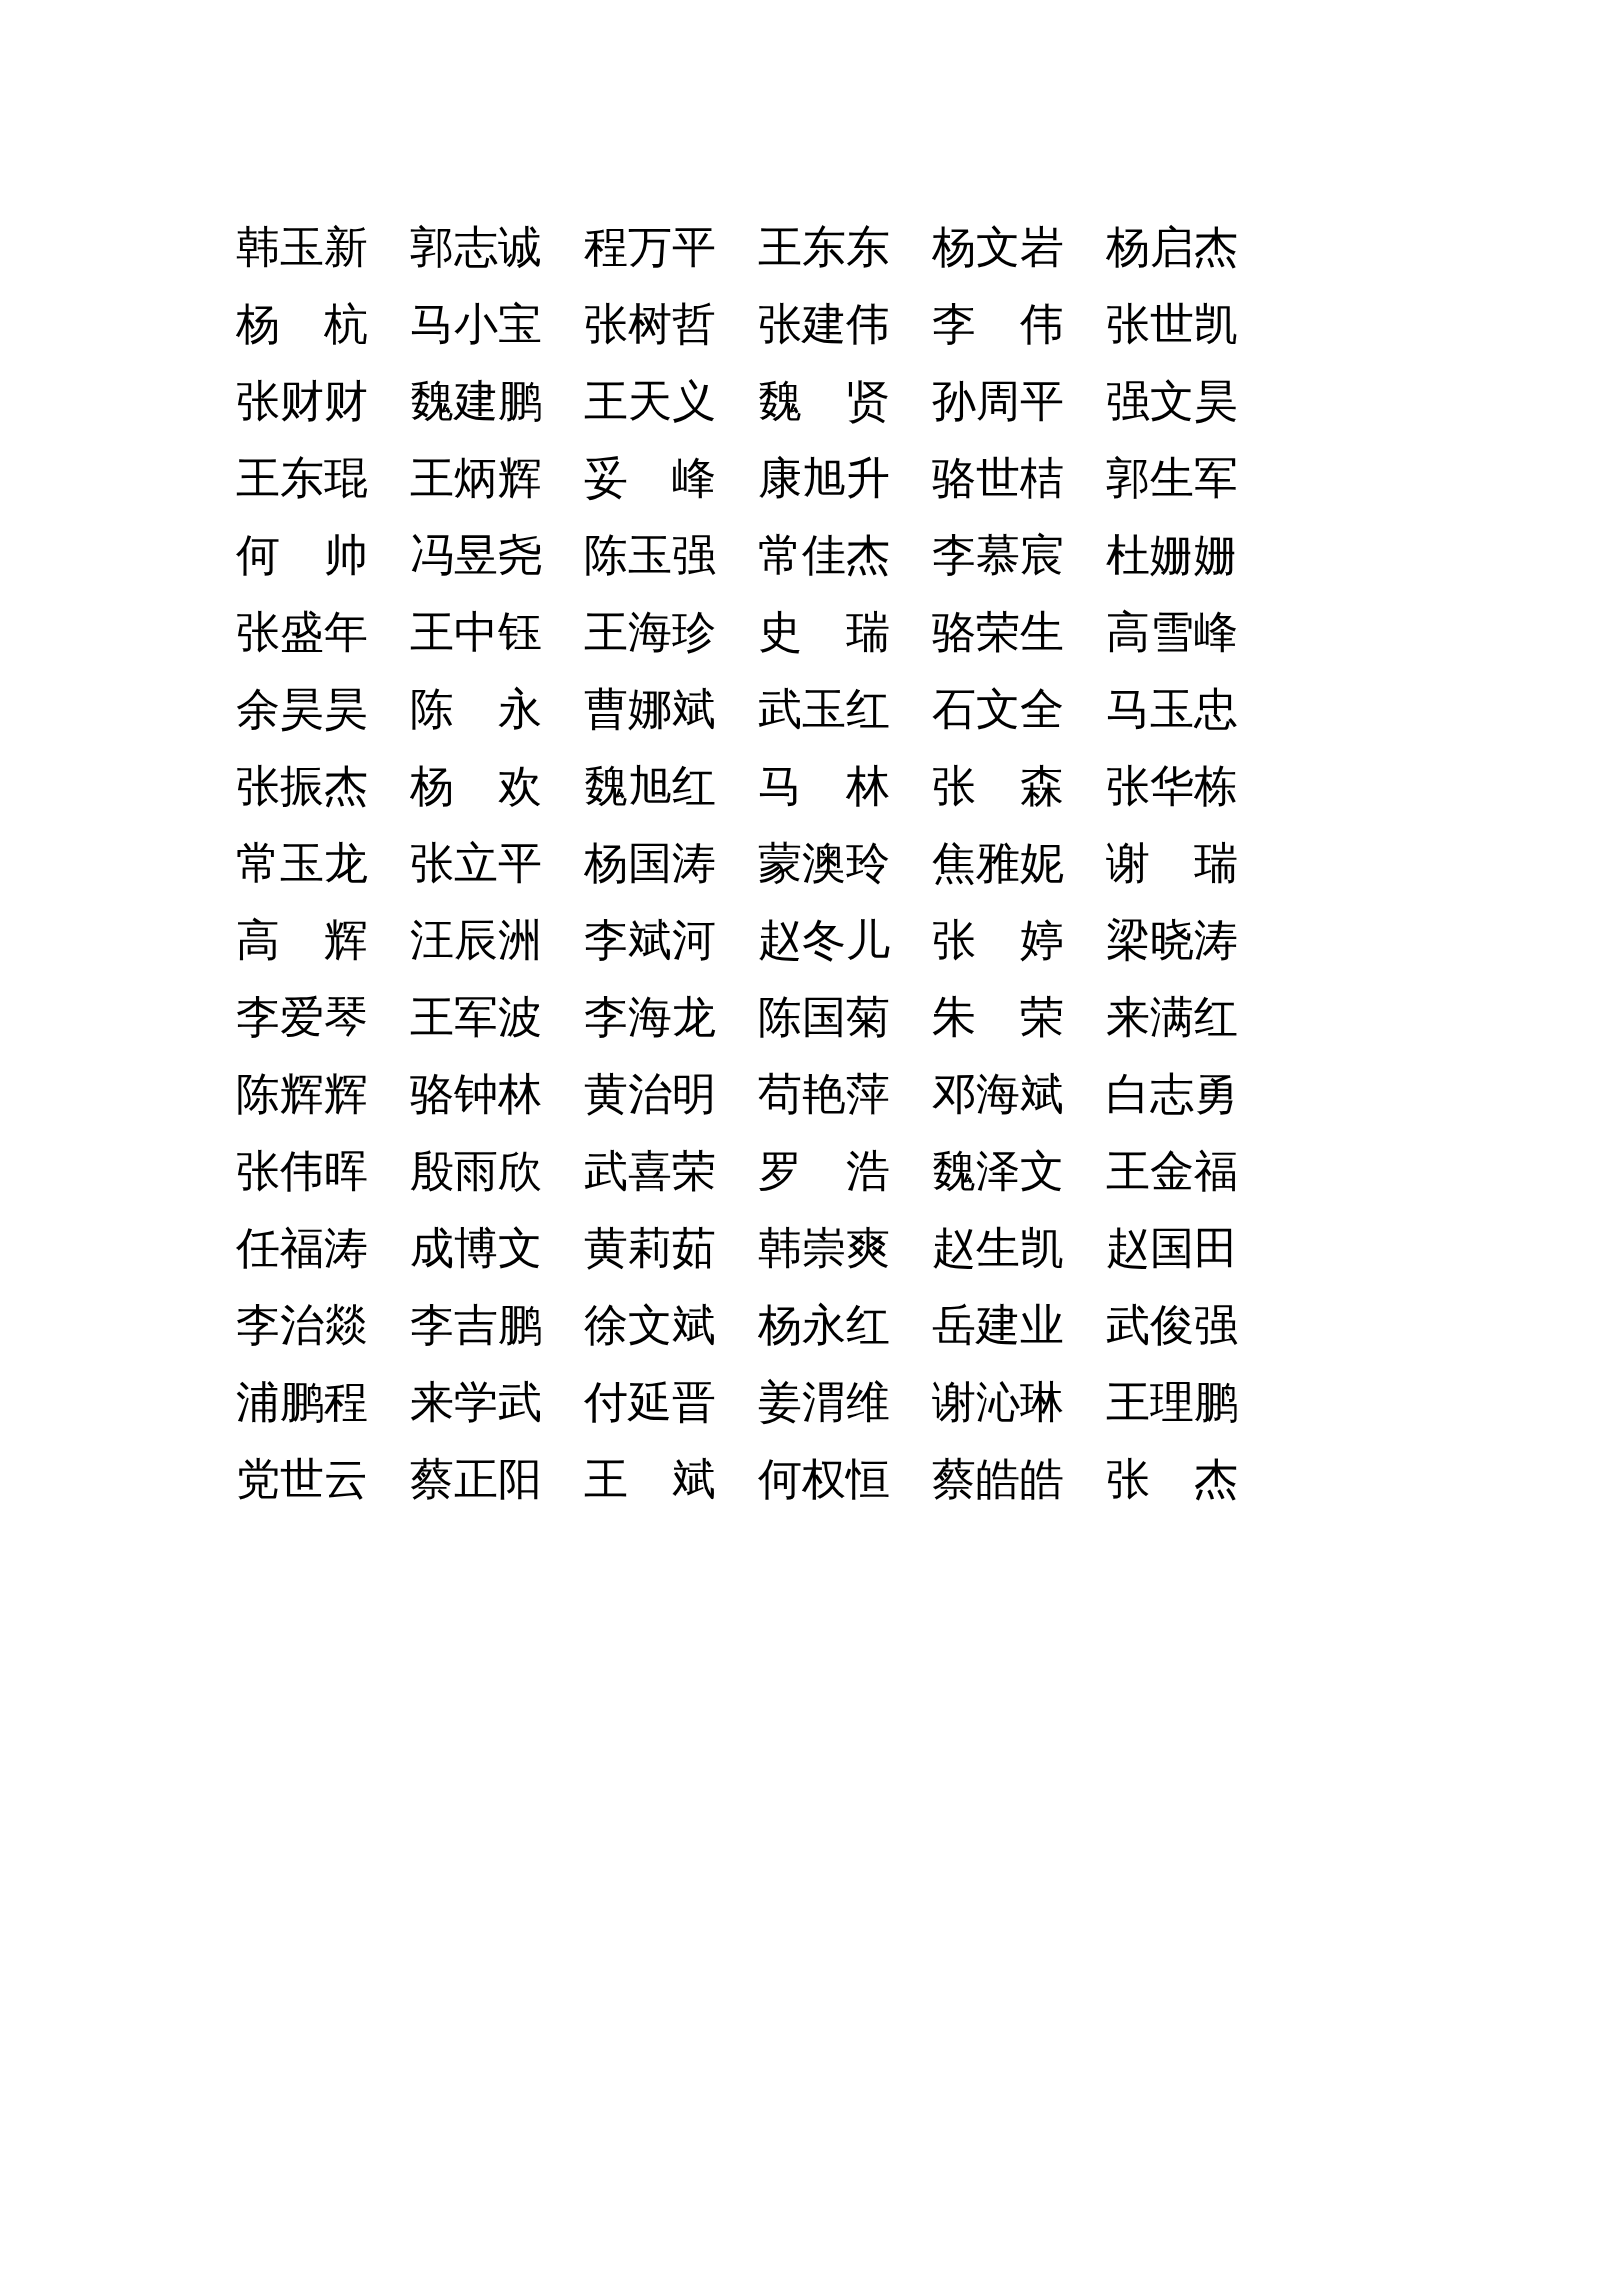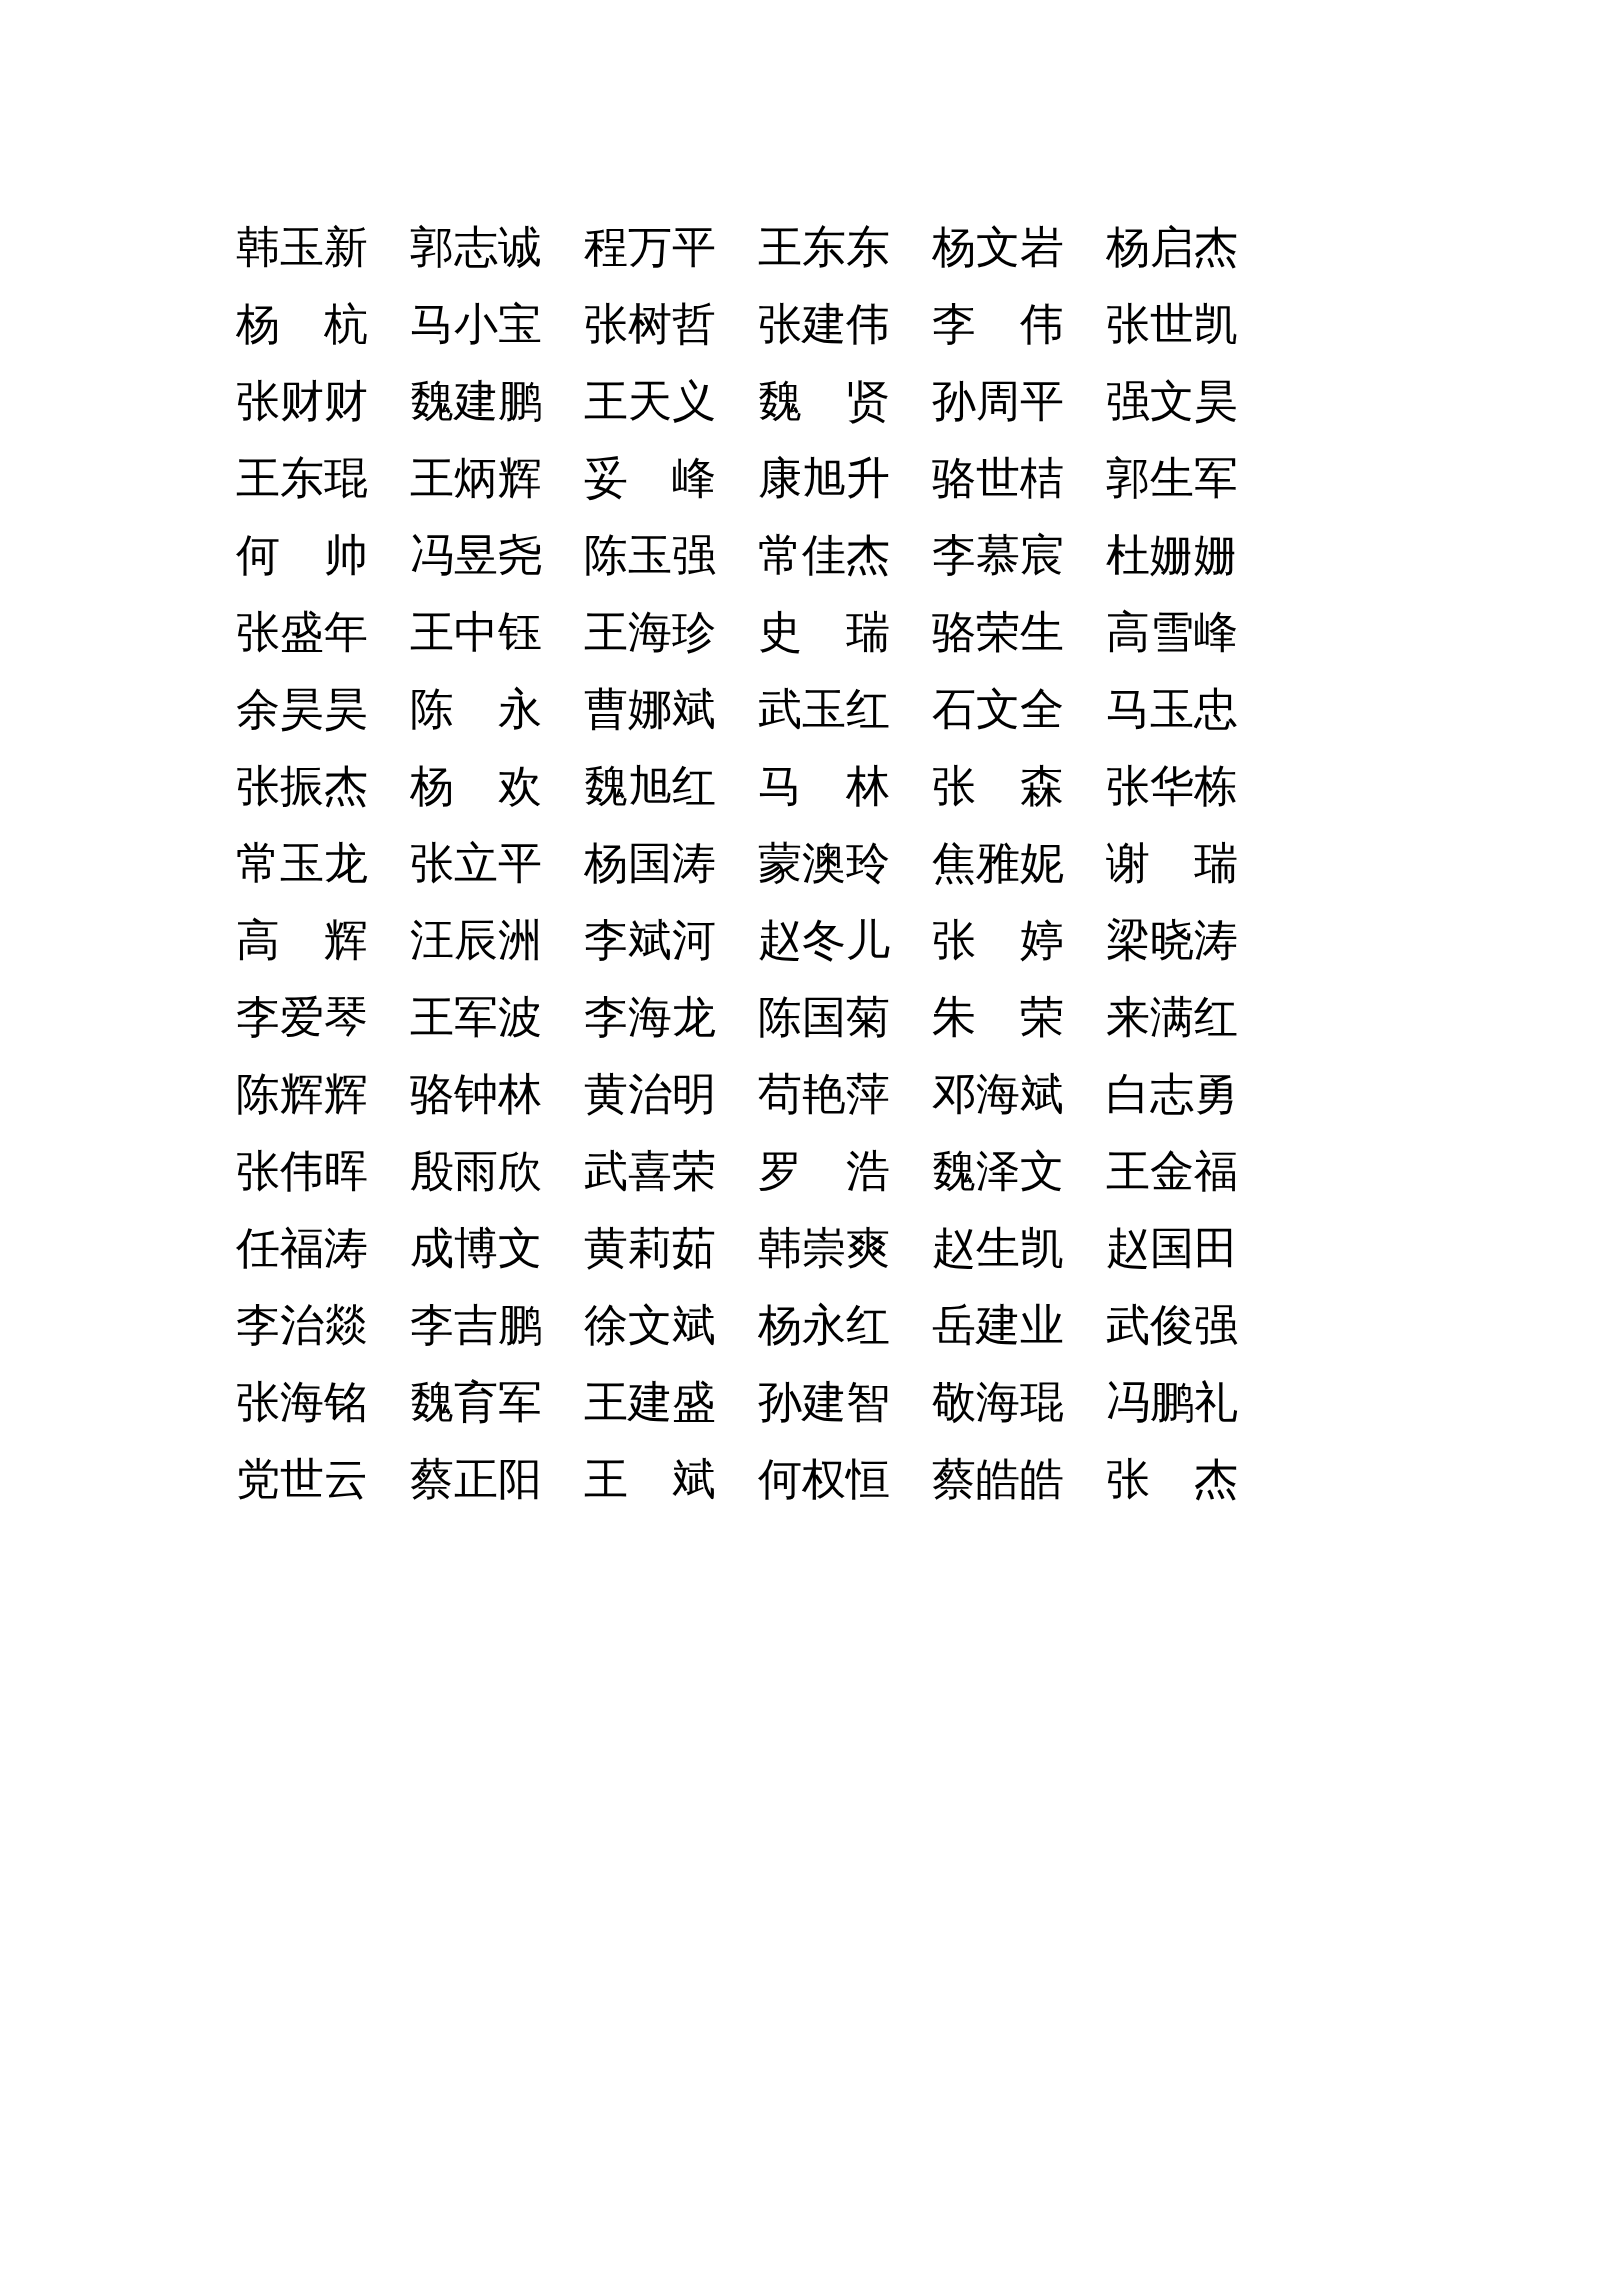--- a/index.html
+++ b/index.html
@@ -53,17 +53,17 @@
       <div class="row"><span class="cell">张盛年</span><span class="cell">王中钰</span><span class="cell">王海珍</span><span class="cell">史　瑞</span><span class="cell">骆荣生</span><span class="cell">高雪峰</span></div>
       <div class="row"><span class="cell">余昊昊</span><span class="cell">陈　永</span><span class="cell">曹娜斌</span><span class="cell">武玉红</span><span class="cell">石文全</span><span class="cell">马玉忠</span></div>
       <div class="row"><span class="cell">张振杰</span><span class="cell">杨　欢</span><span class="cell">魏旭红</span><span class="cell">马　林</span><span class="cell">张　森</span><span class="cell">张华栋</span></div>
       <div class="row"><span class="cell">常玉龙</span><span class="cell">张立平</span><span class="cell">杨国涛</span><span class="cell">蒙澳玲</span><span class="cell">焦雅妮</span><span class="cell">谢　瑞</span></div>
       <div class="row"><span class="cell">高　辉</span><span class="cell">汪辰洲</span><span class="cell">李斌河</span><span class="cell">赵冬儿</span><span class="cell">张　婷</span><span class="cell">梁晓涛</span></div>
       <div class="row"><span class="cell">李爱琴</span><span class="cell">王军波</span><span class="cell">李海龙</span><span class="cell">陈国菊</span><span class="cell">朱　荣</span><span class="cell">来满红</span></div>
       <div class="row"><span class="cell">陈辉辉</span><span class="cell">骆钟林</span><span class="cell">黄治明</span><span class="cell">苟艳萍</span><span class="cell">邓海斌</span><span class="cell">白志勇</span></div>
       <div class="row"><span class="cell">张伟晖</span><span class="cell">殷雨欣</span><span class="cell">武喜荣</span><span class="cell">罗　浩</span><span class="cell">魏泽文</span><span class="cell">王金福</span></div>
       <div class="row"><span class="cell">任福涛</span><span class="cell">成博文</span><span class="cell">黄莉茹</span><span class="cell">韩崇爽</span><span class="cell">赵生凯</span><span class="cell">赵国田</span></div>
       <div class="row"><span class="cell">李治燚</span><span class="cell">李吉鹏</span><span class="cell">徐文斌</span><span class="cell">杨永红</span><span class="cell">岳建业</span><span class="cell">武俊强</span></div>
-      <div class="row"><span class="cell">张海铭</span><span class="cell">魏育军</span><span class="cell">王建盛</span><span class="cell">孙建智</span><span class="cell">敬海琨</span><span class="cell">冯鹏礼</span></div>
+      <div class="row"><span class="cell">浦鹏程</span><span class="cell">来学武</span><span class="cell">付延晋</span><span class="cell">姜渭维</span><span class="cell">谢沁琳</span><span class="cell">王理鹏</span></div>
       <div class="row"><span class="cell">党世云</span><span class="cell">蔡正阳</span><span class="cell">王　斌</span><span class="cell">何权恒</span><span class="cell">蔡皓皓</span><span class="cell">张　杰</span></div>
     </div>
 </div>
 
 
 </body></html>

